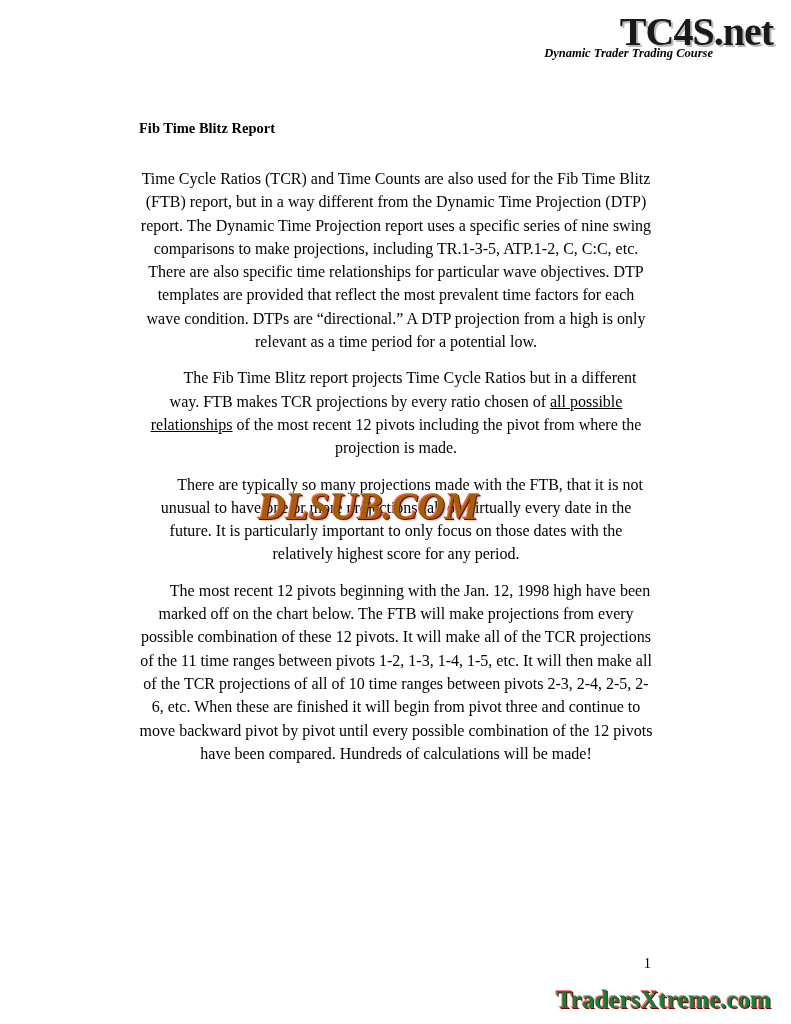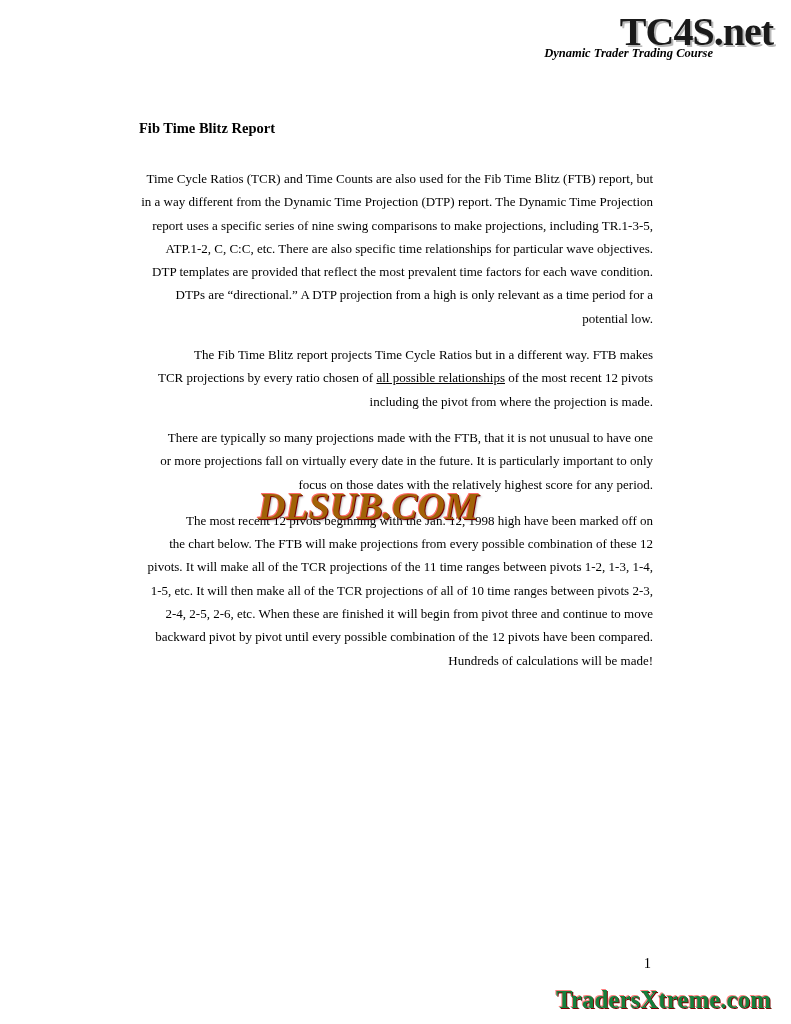--- a/index.html
+++ b/index.html
@@ -56,24 +56,24 @@
 
   .doc-title {
     font-family: "Liberation Serif", serif;
     font-weight: bold;
     font-size: 14.5px;
     margin: 8px 0 30px 0;
   }
 
   p.para {
     font-family: "Liberation Serif", serif;
-    font-size: 13px;
+    font-size: 16px;
     line-height: 23.3px;
     margin: 0 0 13px 0;
-    text-align: right;
+    text-align: center;
   }
   p.indent {
     text-indent: 28px;
   }
   .underline {
     text-decoration: underline;
   }
 
   
   .dlsub-watermark {

